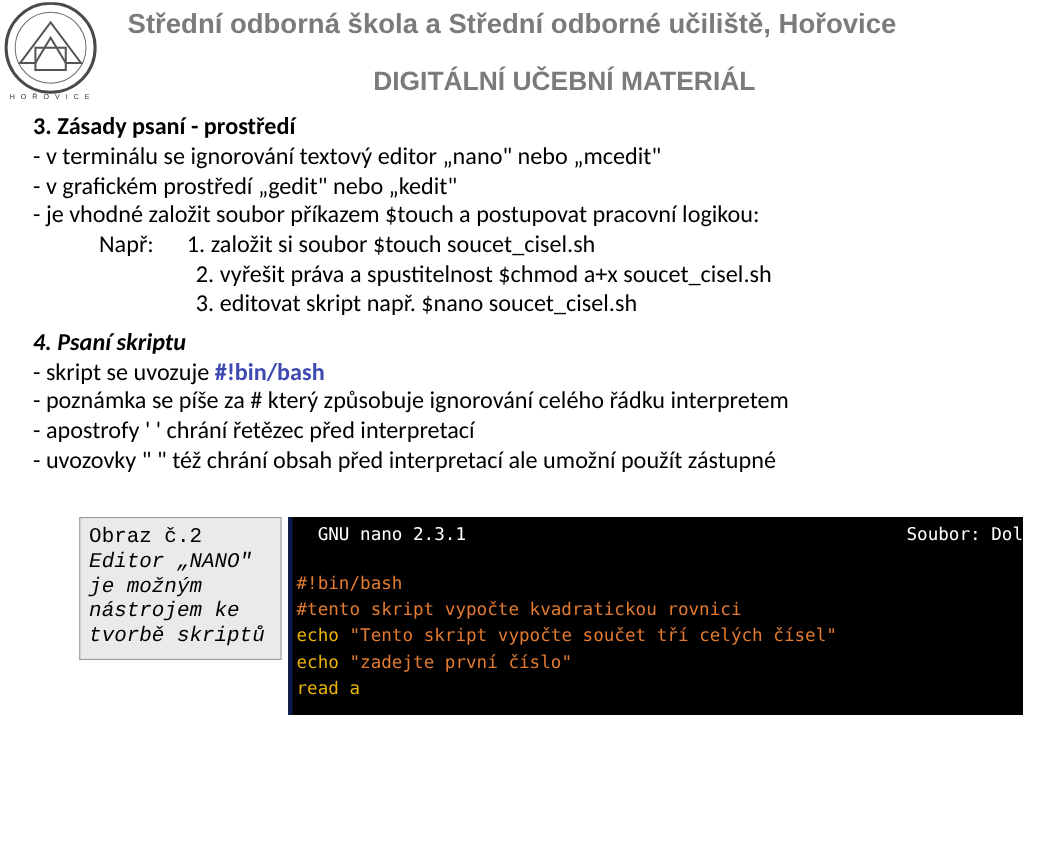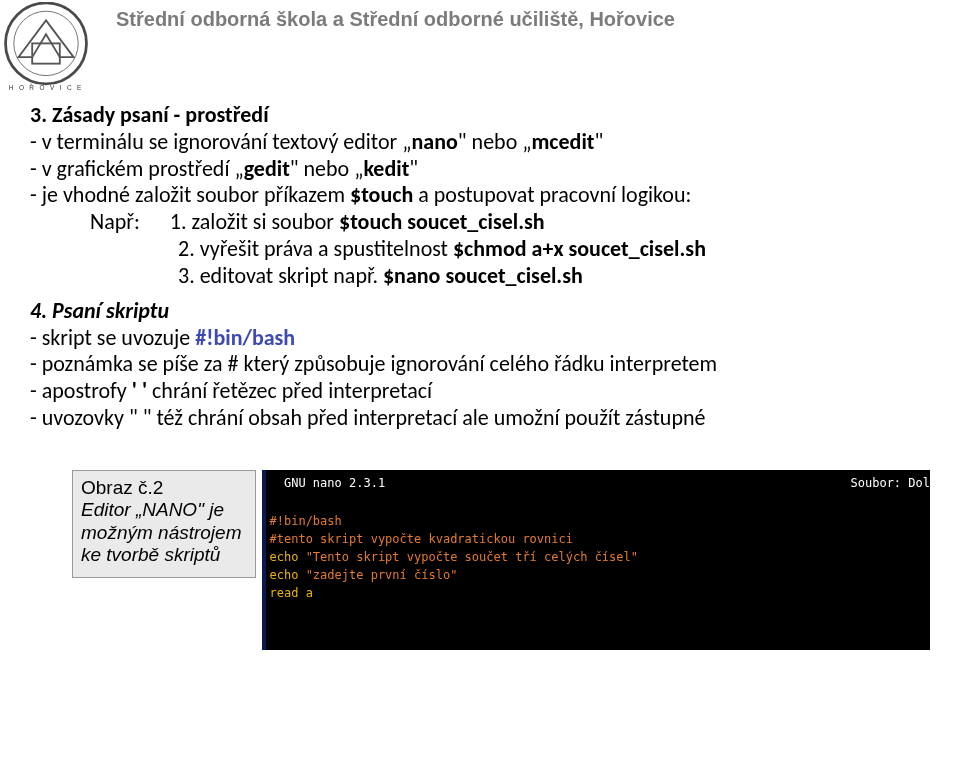--- a/index.html
+++ b/index.html
@@ -1,34 +1,34 @@
 <!DOCTYPE html>
 <html><head>
   <meta charset="utf-8">
   <style>
     * { box-sizing: border-box; margin: 0; padding: 0; }
     body { width: 960px; height: 765px; font-family: "Times New Roman", serif; background: #fff; color: #000; position: relative; }
     .header { display: flex; align-items: flex-start; padding: 6px 10px 0 0; }
     .logo { width: 92px; height: 92px; flex-shrink: 0; margin-top: -4px; }
     .titles { flex: 1; padding-left: 24px; }
-    .school-name { font-family: Arial, sans-serif; font-weight: bold; color: #7b7b7b; font-size: 20px; margin-top: 2px; }
+    .school-name { font-family: Arial, sans-serif; font-weight: bold; color: #7b7b7b; font-size: 25px; margin-top: 2px; }
     .subtitle { font-family: Arial, sans-serif; font-weight: bold; color: #7b7b7b; font-size: 24px; text-align: center; margin-top: 24px; margin-left: -40px; }
     .content { font-family: Calibri, sans-serif; font-size: 22px; line-height: 1.22; padding: 0 30px 16px 30px; }
     .section-heading { font-weight: bold; }
     .bullet { margin-left: 0; }
     .indent { margin-left: 60px; }
-    .strong { font-weight: bold; }
+    .strong { font-weight: normal; }
     .italic { font-style: italic; }
     .blue { color: #3f4ab1; font-weight: bold; }
     .sec3 { margin-top: 8px; }
     .sec4 { margin-top: 8px; }
     .bottom-row { display: flex; align-items: flex-start; margin-top: 38px; padding-left: 42px; gap: 6px; }
-    .caption-box { border: 1px solid #999; background: #eaeaea; padding: 6px 8px 10px 8px; width: 192px; font-family: Liberation Sans, sans-serif; font-size: 19px; line-height: 1.18; }
+    .caption-box { border: 1px solid #999; background: #eaeaea; padding: 6px 8px 10px 8px; width: 192px; font-family: Liberation Mono, monospace; font-size: 19px; line-height: 1.18; }
     .caption-box .ital { font-style: italic; }
-    .term { background: #000; font-family: "DejaVu Sans Mono", "Menlo", monospace; font-size: 12px; line-height: 1.5; padding: 4px 6px 6px 8px; width: 702px; height: 180px; position: relative; overflow: hidden; }
+    .term { background: #000; font-family: "DejaVu Sans Mono", "Menlo", monospace; font-size: 16px; line-height: 1.5; padding: 4px 6px 6px 8px; width: 702px; height: 180px; position: relative; overflow: hidden; }
     .term-titlebar { color: #fff; display: flex; justify-content: flex-start; }
     .term-title-left { white-space: pre; }
     .term-title-right { white-space: pre; position: absolute; right: 0; top: 4px; }
     .term-body { color: #fff; margin-top: 6px; }
     .orange { color: #e27a30; }
     .term-line { white-space: pre; }
     .term-code { color: #eab308; }
     .micro-left-bar { position: absolute; left: 0; top: 0; bottom: 0; width: 4px; background: #0c194f; }
     .logo svg { width: 100%; height: 100%; }
   </style>
@@ -40,20 +40,21 @@
     <svg viewBox="0 0 100 100">
       <circle cx="50" cy="45" r="44" fill="#fff" stroke="#4a4a4a" stroke-width="3"></circle>
       <circle cx="50" cy="45" r="35" fill="none" stroke="#6a6a6a" stroke-width="1"></circle>
       <path d="M 20 60 L 50 20 L 80 60 L 65 60 L 50 35 L 35 60 Z" fill="none" stroke="#555" stroke-width="2"></path>
       <rect x="35" y="45" width="30" height="22" fill="none" stroke="#555" stroke-width="2"></rect>
       <text x="50" y="96" text-anchor="middle" font-size="7" fill="#333" font-family="Arial" letter-spacing="2">H O Ř O V I C E</text>
     </svg>
   </div>
   <div class="titles">
     <div class="school-name">Střední odborná škola a Střední odborné učiliště, Hořovice</div>
+    <div class="subtitle">DIGITÁLNÍ UČEBNÍ MATERIÁL</div>
   </div>
 </div>
 
 <div class="content">
 
   <div class="sec3">
     <div class="section-heading">3. Zásady psaní - prostředí</div>
     <div class="bullet">
       <span>- v terminálu se ignorování textový editor „</span><span class="strong">nano</span><span>" nebo „</span><span class="strong">mcedit</span><span>"</span>
     </div>

